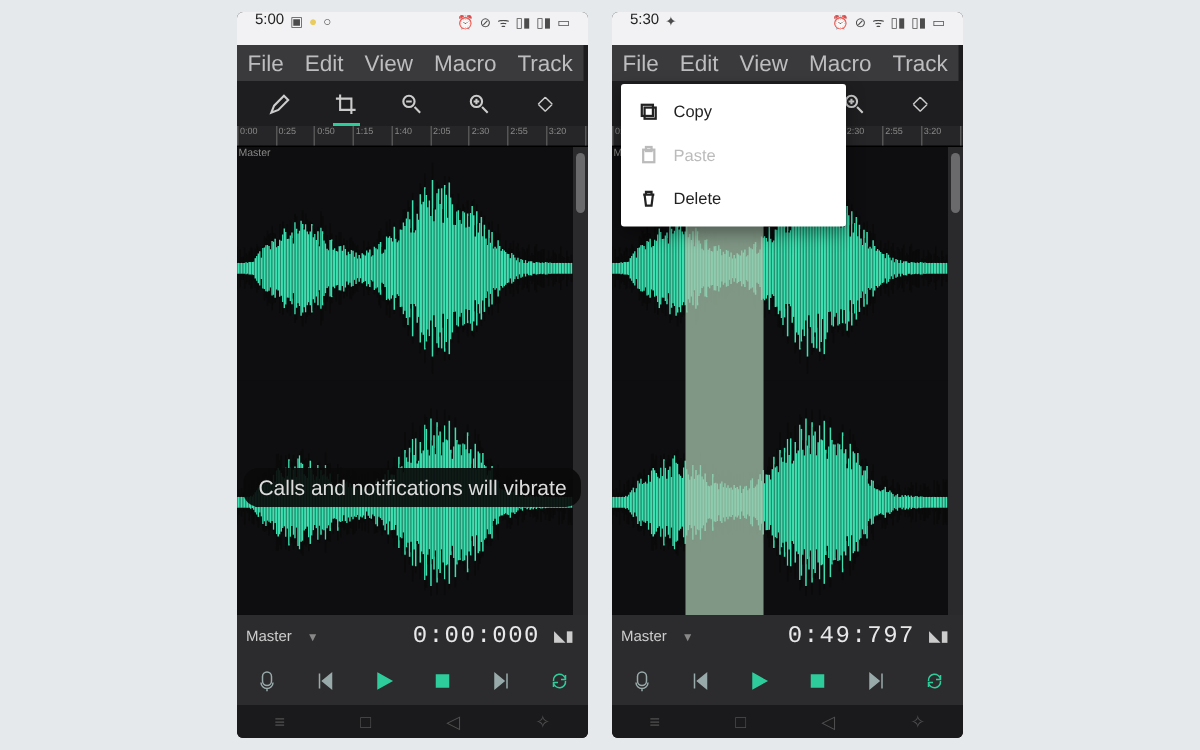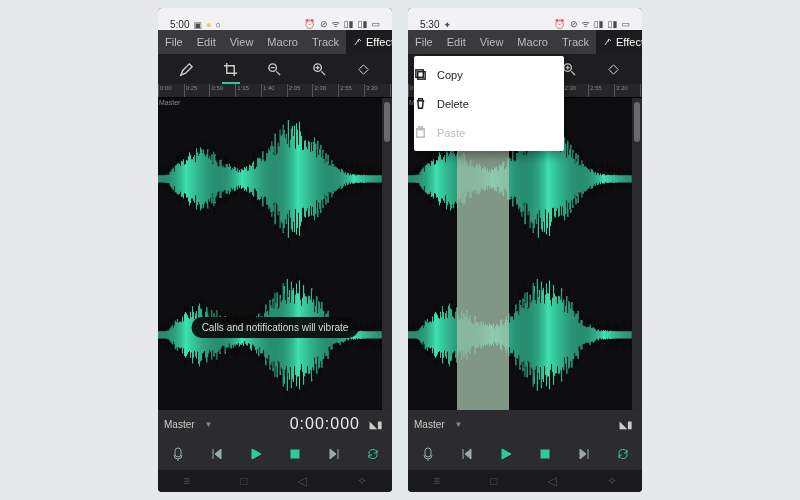--- a/index.html
+++ b/index.html
@@ -18,25 +18,25 @@
     --txt-menu-active:#fff;
     --txt-dim:#9a9a9c;
     --selection:rgba(180,40,40,0.45);
     --selection-hi:rgba(120,255,220,0.55);
   }
   *{box-sizing:border-box;margin:0;padding:0;font-family:-apple-system,Helvetica,Arial,sans-serif}
   body{background:var(--bg-page);width:800px;height:500px;overflow:hidden}
   .row{display:flex;gap:16px;justify-content:center;padding:8px}
   .phone{width:234px;height:484px;background:var(--bg-phone);border-radius:4px;overflow:hidden;position:relative;display:flex;flex-direction:column}
   
-  .status{height:22px;background:var(--bg-status);display:flex;align-items:flex-end;justify-content:space-between;padding:0 12px;font-size:10px;color:#222}
+  .status{height:22px;background:var(--bg-status);display:flex;align-items:flex-start;justify-content:space-between;padding:0 12px;font-size:10px;color:#222}
   .status .left,.status .right{display:flex;align-items:center;gap:4px}
   .status .icn{font-size:9px;opacity:.8}
   
-  .menubar{height:24px;background:var(--bg-menubar);display:flex;align-items:stretch;font-size:11px;color:var(--txt-menu)}
+  .menubar{height:24px;background:var(--bg-menubar);display:flex;align-items:stretch;font-size:15px;color:var(--txt-menu)}
   .menubar .mi{display:flex;align-items:center;padding:0 7px;cursor:pointer}
   .menubar .mi.active{background:var(--bg-menubar-active);color:var(--txt-menu-active)}
   .menubar .mi svg{width:10px;height:10px;margin-right:3px;fill:#ccc}
   
   .etoolbar{height:30px;background:#1e1e20;display:flex;align-items:center;justify-content:space-around;padding:0 6px}
   .etoolbar .tbtn{width:26px;height:26px;display:flex;align-items:center;justify-content:center;color:#ccc;position:relative}
   .etoolbar .tbtn.sel::after{content:'';position:absolute;bottom:-2px;left:4px;right:4px;height:2px;background:var(--accent)}
   .etoolbar svg{width:15px;height:15px;fill:none;stroke:#ccc;stroke-width:1.5}
   
   .ruler{height:14px;background:#262628;position:relative;font-size:6px;color:var(--ruler);border-bottom:1px solid #000;overflow:hidden}
@@ -46,38 +46,38 @@
   .tracklabel{position:absolute;top:1px;left:1px;font-size:7px;color:#888;z-index:3}
   .waveblock{position:absolute;left:0;right:10px;height:48%;}
   .waveblock.top{top:2%}
   .waveblock.bot{top:52%}
   .wave-svg{width:100%;height:100%;display:block}
   .sel-overlay{position:absolute;top:0;bottom:0;background:var(--selection);z-index:2}
   .sel-overlay .hi{position:absolute;top:0;bottom:0;left:0;right:0;background:var(--selection-hi);mix-blend-mode:screen}
   .scroll-right{position:absolute;right:0;top:0;bottom:0;width:10px;background:#2a2a2c}
   .scroll-right::after{content:'';position:absolute;left:2px;right:2px;top:4px;height:40px;background:#6a6a6c;border-radius:3px}
   
-  .toast{position:absolute;left:50%;transform:translateX(-50%);bottom:72px;background:rgba(10,10,10,.92);color:#ddd;font-size:10px;padding:5px 10px;border-radius:10px;white-space:nowrap;z-index:5}
+  .toast{position:absolute;left:50%;transform:translateX(-50%);bottom:72px;background:rgba(10,10,10,.92);color:#ddd;font-size:14px;padding:5px 10px;border-radius:10px;white-space:nowrap;z-index:5}
   
   .footer1{height:28px;background:#2c2c2e;display:flex;align-items:center;padding:0 6px;gap:6px;color:#ccc;font-size:10px}
   .footer1 .trackname{flex:0 0 auto;font-size:10px;color:#ccc}
   .footer1 .dd{font-size:8px;color:#888;margin-left:4px}
   .footer1 .spacer{flex:1}
-  .footer1 .timecode{font-family:Liberation Sans, sans-serif;font-size:16px;letter-spacing:1px;color:#e8e8ea}
+  .footer1 .timecode{font-family:Liberation Mono, monospace;font-size:16px;letter-spacing:1px;color:#e8e8ea}
   .footer1 .wbtn{width:20px;text-align:center}
   .footer2{height:32px;background:#2c2c2e;display:flex;align-items:center;justify-content:space-around}
   .footer2 .pbtn{width:28px;height:28px;display:flex;align-items:center;justify-content:center}
   .footer2 svg{width:14px;height:14px;fill:#9aa;stroke:#9aa}
   .footer2 .pbtn.accent svg{fill:var(--accent);stroke:var(--accent)}
   
   .navbar{height:22px;background:#1a1a1c;display:flex;align-items:center;justify-content:space-around;color:#666;font-size:12px}
   .navbar span{opacity:.7}
   
   .ctxmenu{position:absolute;top:48px;left:6px;width:150px;background:#fff;border-radius:2px;box-shadow:0 4px 12px rgba(0,0,0,.4);z-index:10;padding:4px 0}
-  .ctxmenu .citem{display:flex;align-items:center;gap:10px;padding:8px 0;font-size:11px;color:#222}
+  .ctxmenu .citem{display:flex;align-items:center;gap:10px;padding:8px 12px;font-size:11px;color:#222}
   .ctxmenu .citem.disabled{color:#bbb}
   .ctxmenu .citem svg{width:13px;height:13px;fill:none;stroke:currentColor;stroke-width:1.6}
 </style>
 </head>
 <body>
 
 <div class="row">
 
   <div class="phone">
     <div class="status">
@@ -2063,20 +2063,21 @@
       </div>
       <div class="sel-overlay" style="left:21%;width:22%">
           <div class="hi"></div>
         </div>
       <div class="scroll-right"></div>
     </div>
     <div class="footer1">
       <span class="trackname">Master</span>
       <span class="dd">▼</span>
       <span class="spacer"></span>
+      <span class="timecode">0:49:797</span>
       <span class="wbtn">◣▮</span>
     </div>
     <div class="footer2">
       <div class="pbtn">
           <svg viewBox="0 0 14 14">
             <path d="M7 1a3 3 0 013 3v3a3 3 0 01-6 0V4a3 3 0 013-3zM3 8a4 4 0 008 0M7 12v2" fill="none"></path>
           </svg>
         </div>
       <div class="pbtn">
           <svg viewBox="0 0 14 14">
@@ -2112,28 +2113,28 @@
     </div>
 
     <div class="ctxmenu">
       <div class="citem">
         <svg viewBox="0 0 14 14">
             <rect x="4" y="4" width="8" height="8"></rect>
             <rect x="2" y="2" width="8" height="8"></rect>
           </svg>
         <span>Copy</span>
       </div>
-      <div class="citem">
-        <svg viewBox="0 0 14 14">
-            <path d="M3 4h8M5 4V2h4v2M4 4l1 8h4l1-8"></path>
-          </svg>
-        <span>Delete</span>
-      </div>
       <div class="citem disabled">
         <svg viewBox="0 0 14 14">
             <rect x="3" y="3" width="8" height="9"></rect>
             <rect x="5" y="1" width="4" height="3"></rect>
           </svg>
         <span>Paste</span>
+      </div>
+      <div class="citem">
+        <svg viewBox="0 0 14 14">
+            <path d="M3 4h8M5 4V2h4v2M4 4l1 8h4l1-8"></path>
+          </svg>
+        <span>Delete</span>
       </div>
     </div>
   </div>
 </div>
 
 </body></html>

